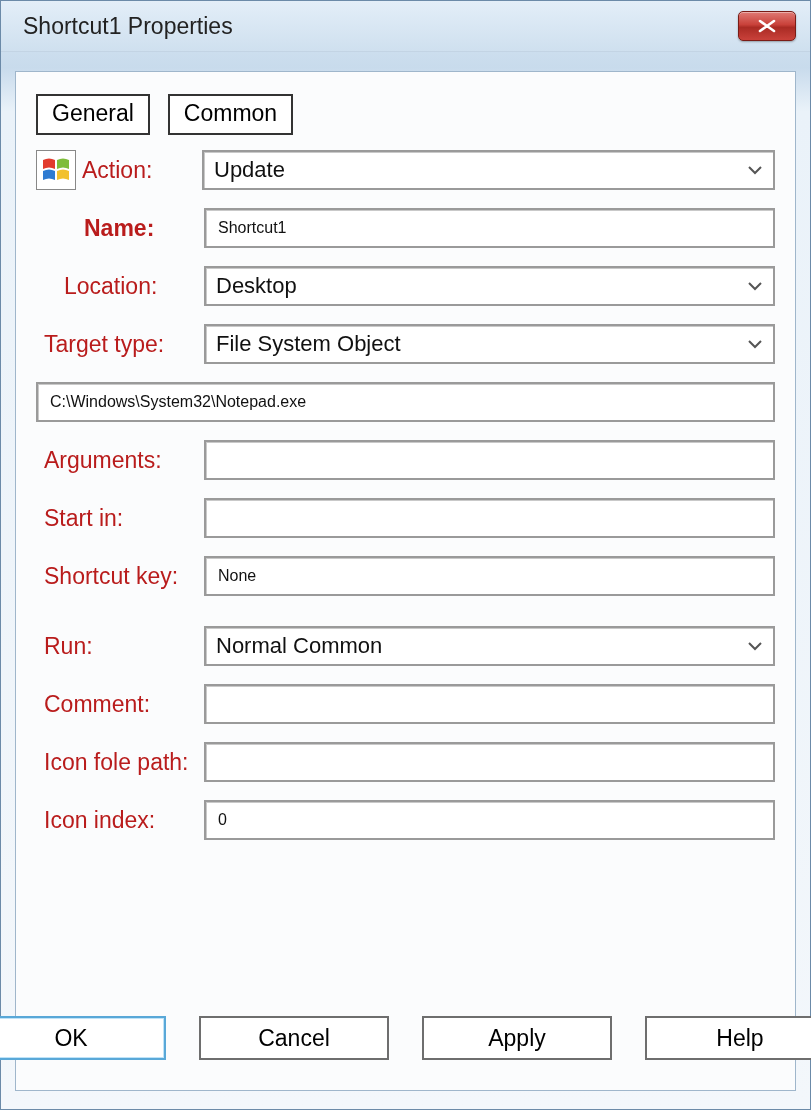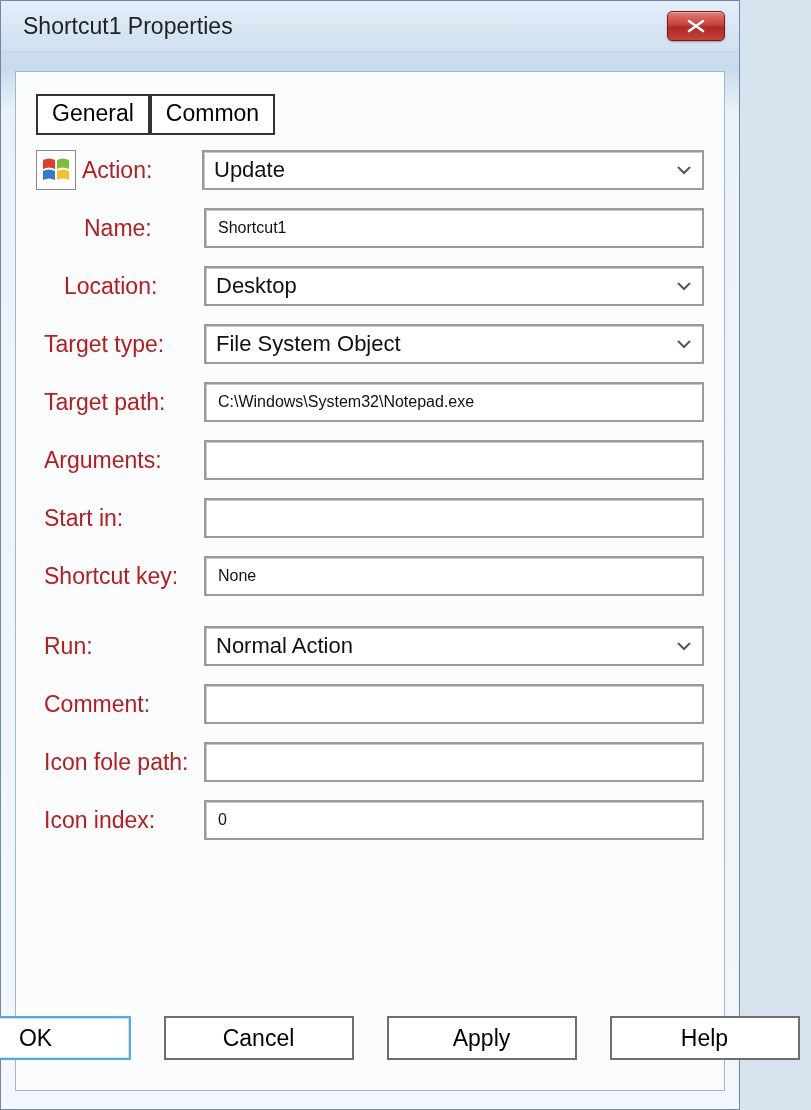--- a/index.html
+++ b/index.html
@@ -7,21 +7,21 @@
     padding: 0;
     width: 811px;
     height: 1110px;
     font-family: "Segoe UI", Tahoma, sans-serif;
     background: #d6e4ef;
     overflow: hidden;
   }
   .window {
     position: absolute;
     left: 0; top: 0;
-    width: 740px;
+    width: 811px;
     height: 1110px;
     background: linear-gradient(to bottom, #d9e8f5 0%, #c8dbec 6%, #eaf2f9 10%, #f3f7fb 100%);
     border: 1px solid #6b8aa8;
     box-sizing: border-box;
   }
   .titlebar {
     height: 50px;
     display: flex;
     align-items: center;
     justify-content: space-between;
@@ -52,20 +52,21 @@
     left: 14px; right: 14px;
     top: 70px;
     bottom: 18px;
     background: #fbfcfd;
     border: 1px solid #9fb6cb;
     box-sizing: border-box;
   }
 
   .tabs {
     display: flex;
+    gap: 18px;
     padding: 22px 0 0 20px;
   }
   .tab {
     font-size: 23px;
     padding: 4px 14px 6px 14px;
     border: 2px solid #333;
     background: #fff;
     cursor: pointer;
   }
 
@@ -80,21 +81,21 @@
   }
   .row .label-col {
     width: 168px;
     font-size: 23px;
     color: #b91c1c;
     text-align: left;
     padding-left: 8px;
     box-sizing: border-box;
     flex-shrink: 0;
   }
-  .row .label-col.indent { padding-left: 48px; }
+  .row .label-col.indent { padding-left: 48px; font-weight: bold; }
   .row .input-col {
     flex: 1;
   }
 
   .winlogo {
     width: 40px;
     height: 40px;
     border: 1px solid #888;
     background: #fff;
     display: inline-block;
@@ -230,21 +231,20 @@
           <div class="combo">
             <span>File System Object</span>
             <svg class="caret" viewBox="0 0 16 10">
                 <path d="M2 2 L8 8 L14 2" stroke="#555" stroke-width="2" fill="none"></path>
               </svg>
           </div>
         </div>
       </div>
 
       <div class="row">
-        <div class="label-col">Target path:</div>
         <div class="input-col">
           <div class="field">
             <input type="text" value="C:\Windows\System32\Notepad.exe" style="">
           </div>
         </div>
       </div>
 
       <div class="row">
         <div class="label-col">Arguments:</div>
         <div class="input-col">
@@ -271,21 +271,21 @@
           </div>
         </div>
       </div>
 
       <div style="height:12px;"></div>
 
       <div class="row">
         <div class="label-col">Run:</div>
         <div class="input-col">
           <div class="combo">
-            <span>Normal Action</span>
+            <span>Normal Common</span>
             <svg class="caret" viewBox="0 0 16 10">
                 <path d="M2 2 L8 8 L14 2" stroke="#555" stroke-width="2" fill="none"></path>
               </svg>
           </div>
         </div>
       </div>
 
       <div class="row">
         <div class="label-col">Comment:</div>
         <div class="input-col">

